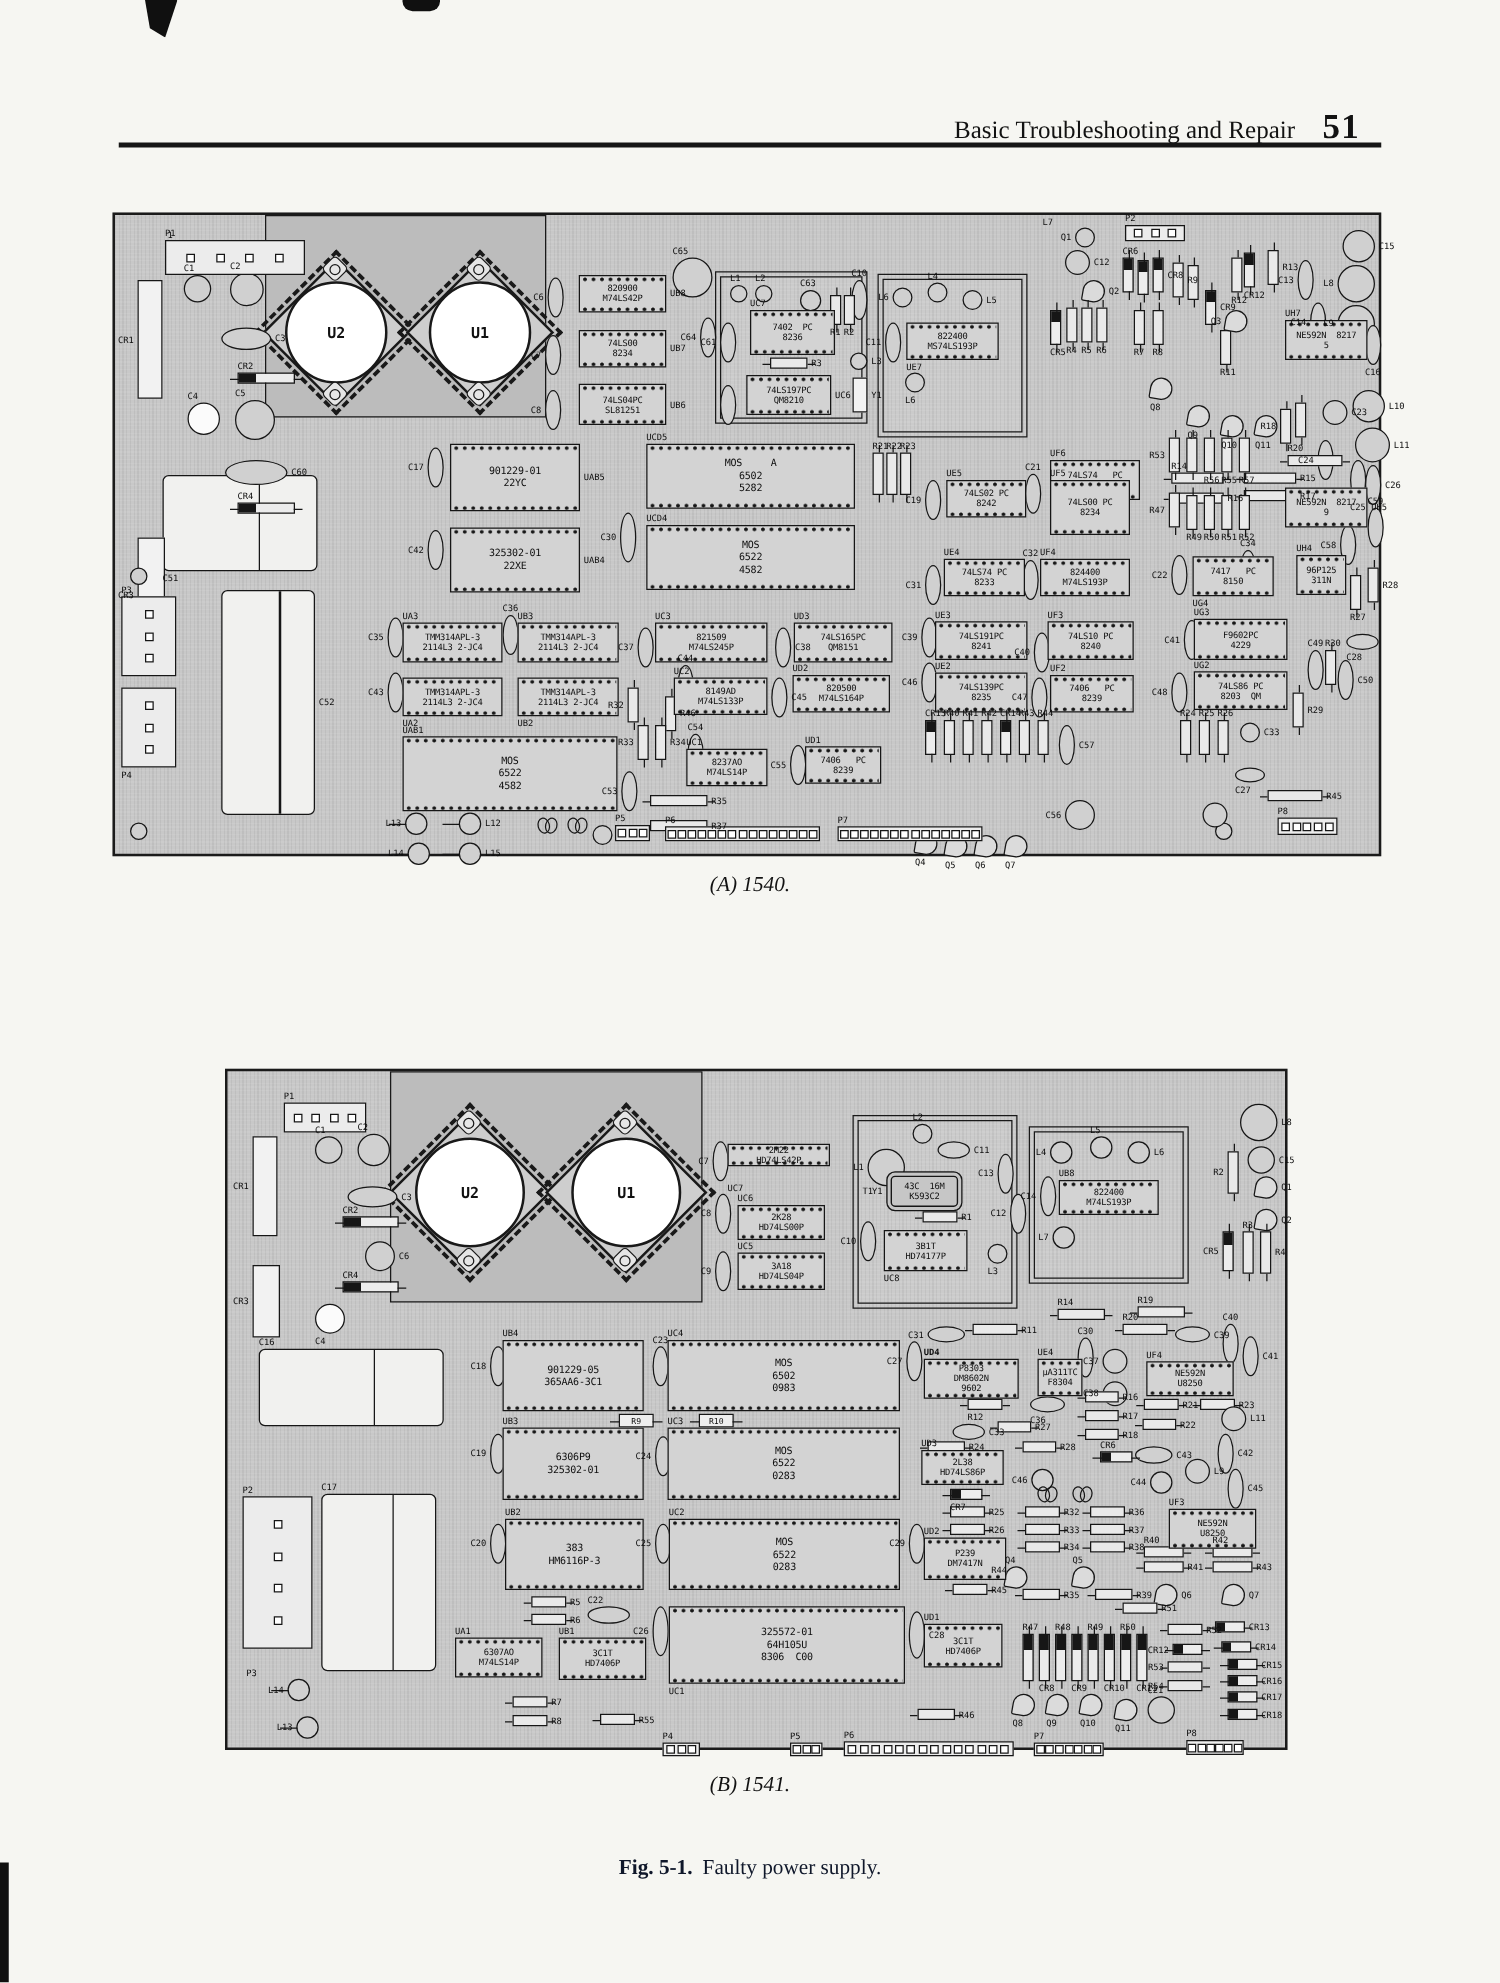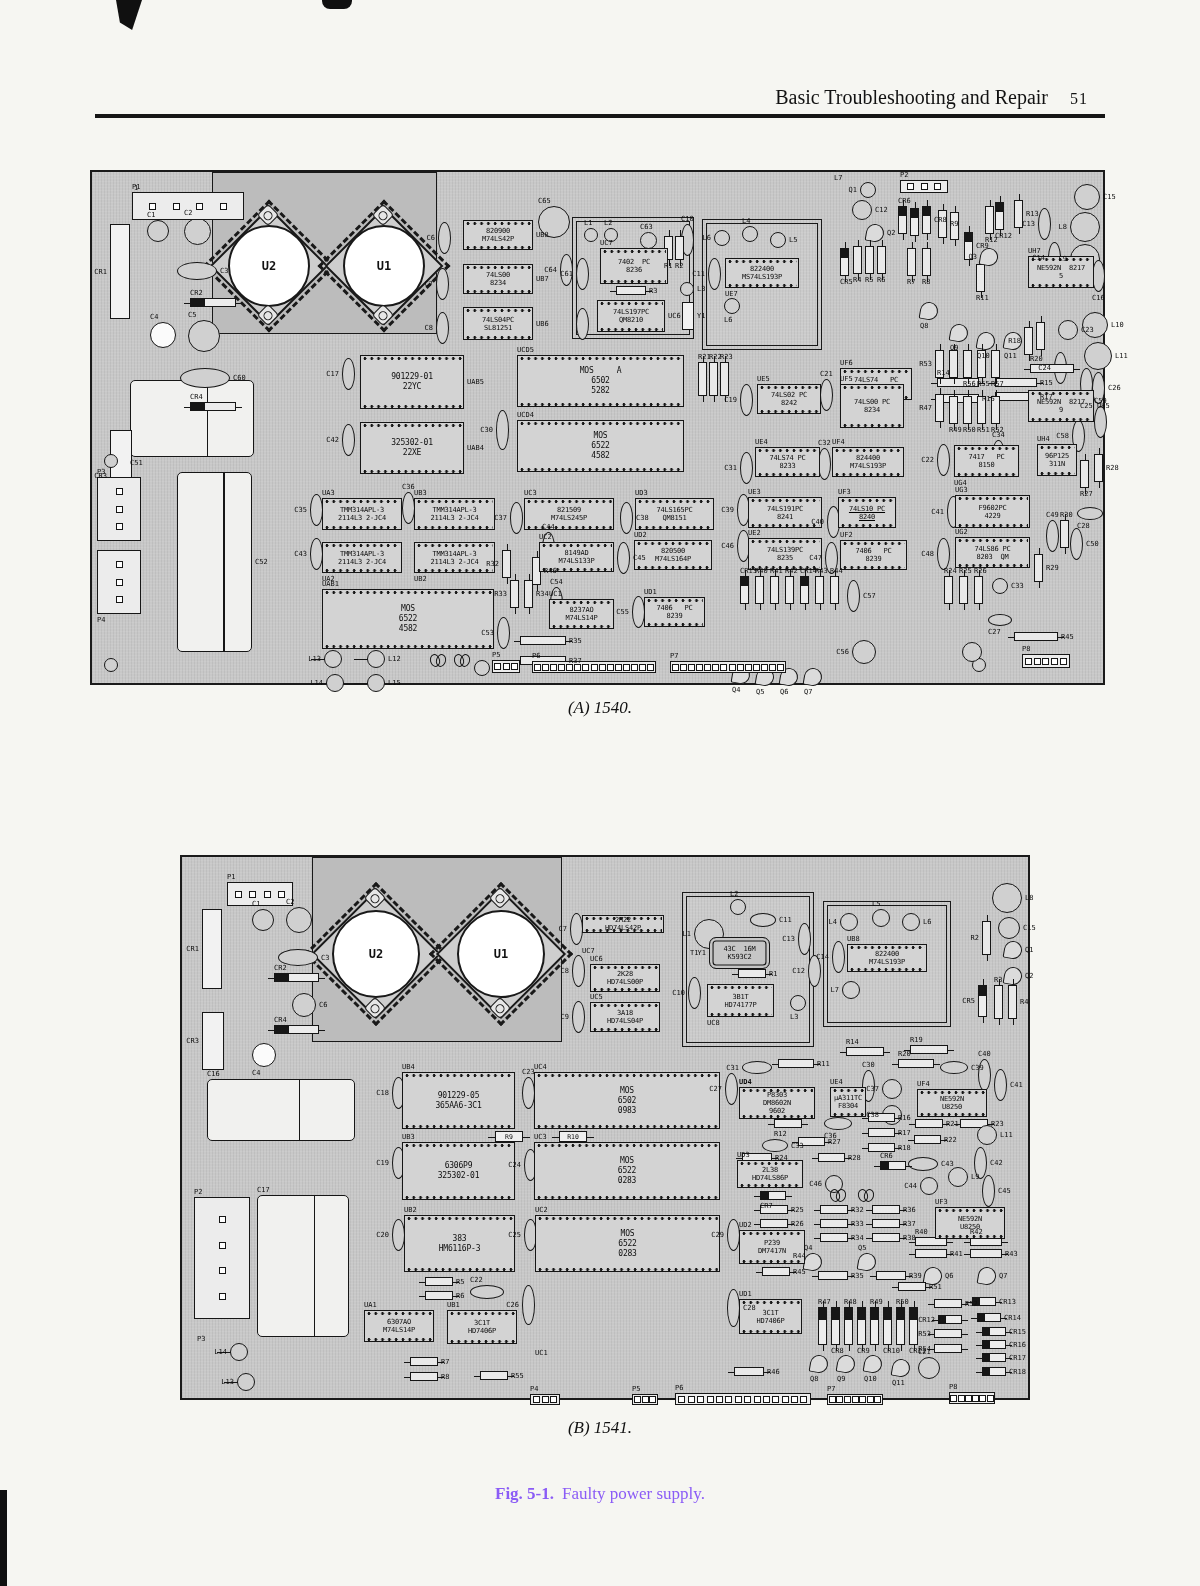--- a/index.html
+++ b/index.html
@@ -1,22 +1,22 @@
 <!DOCTYPE html>
 <html><head>
 <meta charset="utf-8">
 <style>
   html,body{margin:0;padding:0}
   body{width:1200px;height:1586px;position:relative;background:#f6f6f2;font-family:"Liberation Serif",serif;overflow:hidden}
   .hd{position:absolute;top:86px;right:112px;font-size:20px;color:#121212;white-space:nowrap}
-  .hd .hpage{font-weight:normal;font-size:16px;margin-left:22px;letter-spacing:1px}
+  .hd .hpage{font-weight:bold;font-size:28px;margin-left:22px;letter-spacing:1px}
   .hrule{position:absolute;left:95px;top:114px;width:1010px;height:4px;background:#161616}
   .cap{position:absolute;left:0;width:1200px;text-align:center;font-style:italic;font-size:17px;color:#121212}
   .capA{top:698px}.capB{top:1418px}
-  .figcap{position:absolute;left:0;top:1484px;width:1200px;text-align:center;font-size:17px;color:#8b5cf6}
+  .figcap{position:absolute;left:0;top:1484px;width:1200px;text-align:center;font-size:17px;color:#0f172a}
   .figcap b{margin-right:8px}
   .sm{position:absolute;background:#101010;z-index:20}
   #sm1{left:116px;top:0;width:26px;height:30px;clip-path:polygon(0 0,100% 0,62% 100%,15% 75%)}
   #sm2{left:322px;top:0;width:30px;height:9px;border-radius:0 0 8px 8px}
   #sm3{left:0;top:1490px;width:7px;height:96px}
 
   .board{position:absolute;background-color:#c8c8c8;border:2px solid #1a1a1a;box-sizing:border-box;
     background-image:repeating-linear-gradient(0deg,rgba(255,255,255,.07) 0 1px,rgba(0,0,0,0) 1px 3px),
                      repeating-linear-gradient(90deg,rgba(0,0,0,.05) 0 1px,rgba(0,0,0,0) 1px 3px)}
   #board-a{left:90px;top:170px;width:1015px;height:515px}
@@ -235,21 +235,21 @@
     <div class="chip" style="left: 542px; top: 368px; width: 78px; height: 30px;">
       <div class="ln">820500</div>
       <div class="ln">M74LS164P</div>
     </div>
     <span class="pref" style="left: 542px; top: 359px;">UD2</span>
     <div class="chip" style="left: 656px; top: 325px; width: 74px; height: 31px;">
       <div class="ln">74LS191PC</div>
       <div class="ln">8241</div>
     </div>
     <span class="pref" style="left: 656px; top: 316px;">UE3</span>
-    <div class="chip" style="left: 746px; top: 325px; width: 58px; height: 31px; text-decoration: underline;">
+    <div class="chip" style="left: 746px; top: 325px; width: 69px; height: 31px;">
       <div class="ln">74LS10 PC</div>
       <div class="ln">8240</div>
     </div>
     <span class="pref" style="left: 746px; top: 316px;">UF3</span>
     <div class="chip" style="left: 863px; top: 323px; width: 75px; height: 33px;">
       <div class="ln">F9602PC</div>
       <div class="ln">4229</div>
     </div>
     <span class="pref" style="left: 863px; top: 314px;">UG3</span>
     <div class="chip" style="left: 656px; top: 366px; width: 74px; height: 32px;">
@@ -746,20 +746,25 @@
     <div class="chip" style="left: 182px; top: 453px; width: 70px; height: 32px;">
       <div class="ln">6307AO</div>
       <div class="ln">M74LS14P</div>
     </div>
     <span class="pref" style="left: 182px; top: 444px;">UA1</span>
     <div class="chip" style="left: 265px; top: 453px; width: 70px; height: 34px;">
       <div class="ln">3C1T</div>
       <div class="ln">HD7406P</div>
     </div>
     <span class="pref" style="left: 265px; top: 444px;">UB1</span>
+    <div class="chip big" style="left: 353px; top: 428px; width: 189px; height: 62px;">
+      <div class="ln">325572-01</div>
+      <div class="ln">64H105U</div>
+      <div class="ln">8306  C00</div>
+    </div>
     <span class="pref" style="left: 353px; top: 492px;">UC1</span>
     <div class="chip" style="left: 557px; top: 442px; width: 63px; height: 35px;">
       <div class="ln">3C1T</div>
       <div class="ln">HD7406P</div>
     </div>
     <span class="pref" style="left: 557px; top: 433px;">UD1</span>
     <div class="chip" style="left: 557px; top: 230px; width: 76px; height: 32px;">
       <div class="ln">P8303</div>
       <div class="ln">DM8602N</div>
       <div class="ln">9602</div>

